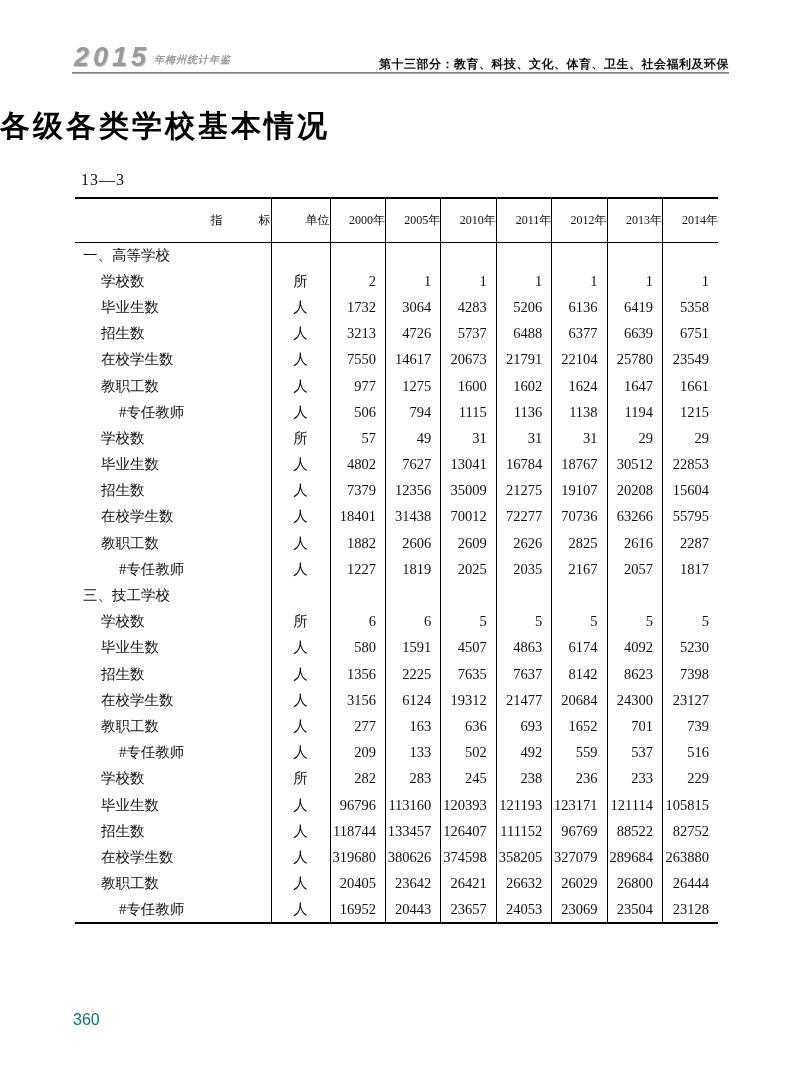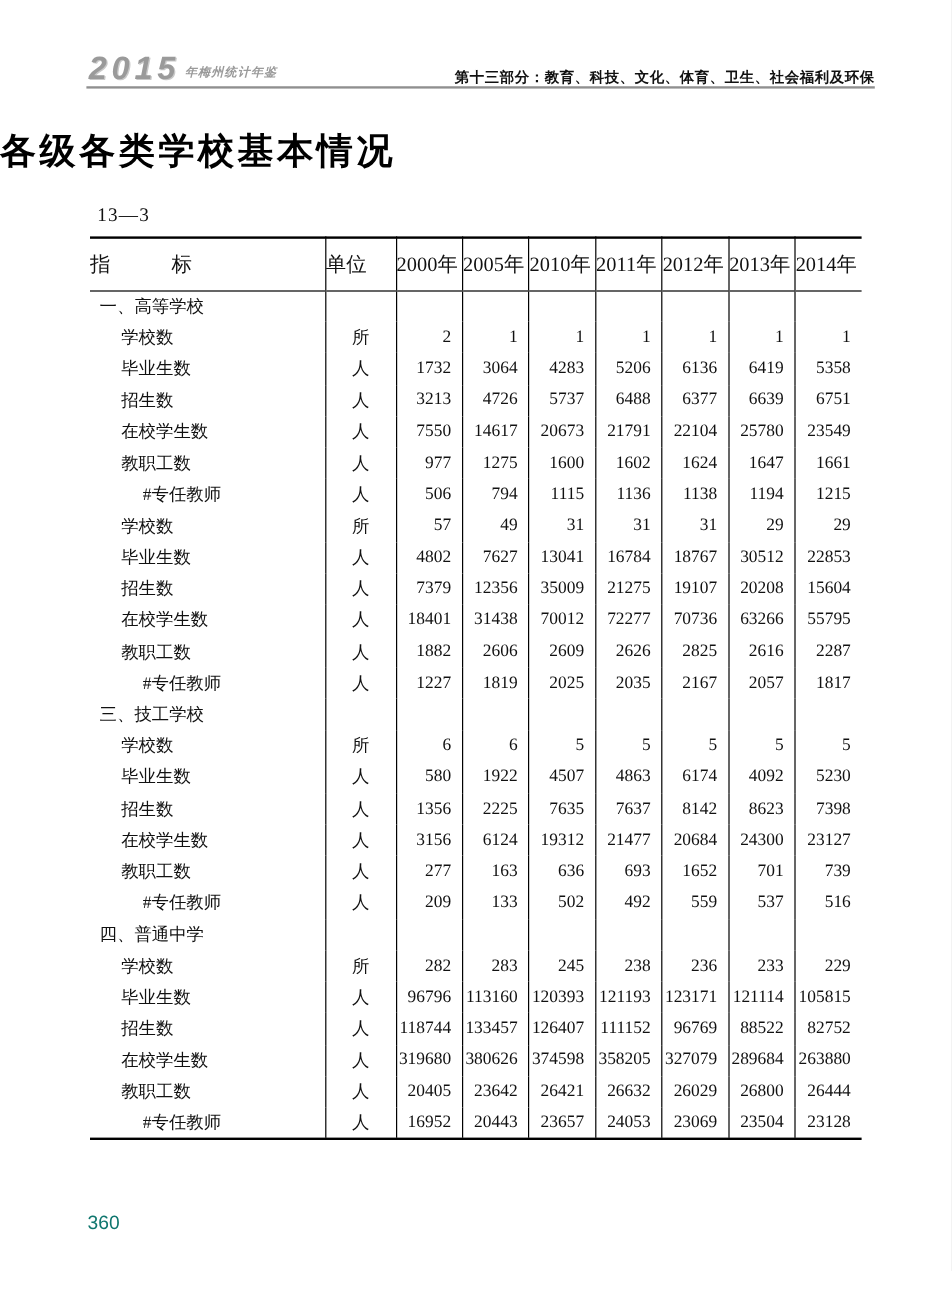--- a/index.html
+++ b/index.html
@@ -49,22 +49,22 @@
 
   
   .tbl-wrap { position: absolute; left: 75px; top: 197px; width: 643px; }
   table.stat {
     width: 643px; table-layout: fixed; border-collapse: collapse;
     border-top: 2.5px solid #000;
     border-bottom: 2.5px solid #000;
     font-size: 14.5px; color: #111;
   }
   table.stat th {
-    height: 44px; font-weight: 400; text-align: left; vertical-align: middle;
-    border-bottom: 1.5px solid #000; font-size: 17px;
+    height: 44px; font-weight: 400; text-align: right; vertical-align: middle;
+    border-bottom: 1.5px solid #000; font-size: 12px;
   }
   table.stat td { height: 26.2px; vertical-align: middle; white-space: nowrap; overflow: hidden; }
   .c-unit, .c-num { border-left: 1px solid #000; }
   td.c-unit { text-align: center; }
   td.c-num { text-align: right; padding-right: 9px; font-size: 14.5px; }
   td.c-ind { text-align: left; }
   .indent0 { padding-left: 8px; }
   .indent1 { padding-left: 26px; }
   .indent2 { padding-left: 44px; }
 
@@ -277,21 +277,21 @@
             <td class="c-num">5</td>
             <td class="c-num">5</td>
             <td class="c-num">5</td>
             <td class="c-num">5</td>
             <td class="c-num">5</td>
           </tr>
           <tr class="data-row">
             <td class="c-ind indent1">毕业生数</td>
             <td class="c-unit">人</td>
             <td class="c-num">580</td>
-            <td class="c-num">1922</td>
+            <td class="c-num">1591</td>
             <td class="c-num">4507</td>
             <td class="c-num">4863</td>
             <td class="c-num">6174</td>
             <td class="c-num">4092</td>
             <td class="c-num">5230</td>
           </tr>
           <tr class="data-row">
             <td class="c-ind indent1">招生数</td>
             <td class="c-unit">人</td>
             <td class="c-num">1356</td>
@@ -327,31 +327,20 @@
           <tr class="data-row">
             <td class="c-ind indent2">#专任教师</td>
             <td class="c-unit">人</td>
             <td class="c-num">209</td>
             <td class="c-num">133</td>
             <td class="c-num">502</td>
             <td class="c-num">492</td>
             <td class="c-num">559</td>
             <td class="c-num">537</td>
             <td class="c-num">516</td>
-          </tr>
-          <tr class="section-row">
-            <td class="c-ind indent0">四、普通中学</td>
-            <td class="c-unit"></td>
-            <td class="c-num"></td>
-            <td class="c-num"></td>
-            <td class="c-num"></td>
-            <td class="c-num"></td>
-            <td class="c-num"></td>
-            <td class="c-num"></td>
-            <td class="c-num"></td>
           </tr>
           <tr class="data-row">
             <td class="c-ind indent1">学校数</td>
             <td class="c-unit">所</td>
             <td class="c-num">282</td>
             <td class="c-num">283</td>
             <td class="c-num">245</td>
             <td class="c-num">238</td>
             <td class="c-num">236</td>
             <td class="c-num">233</td>

